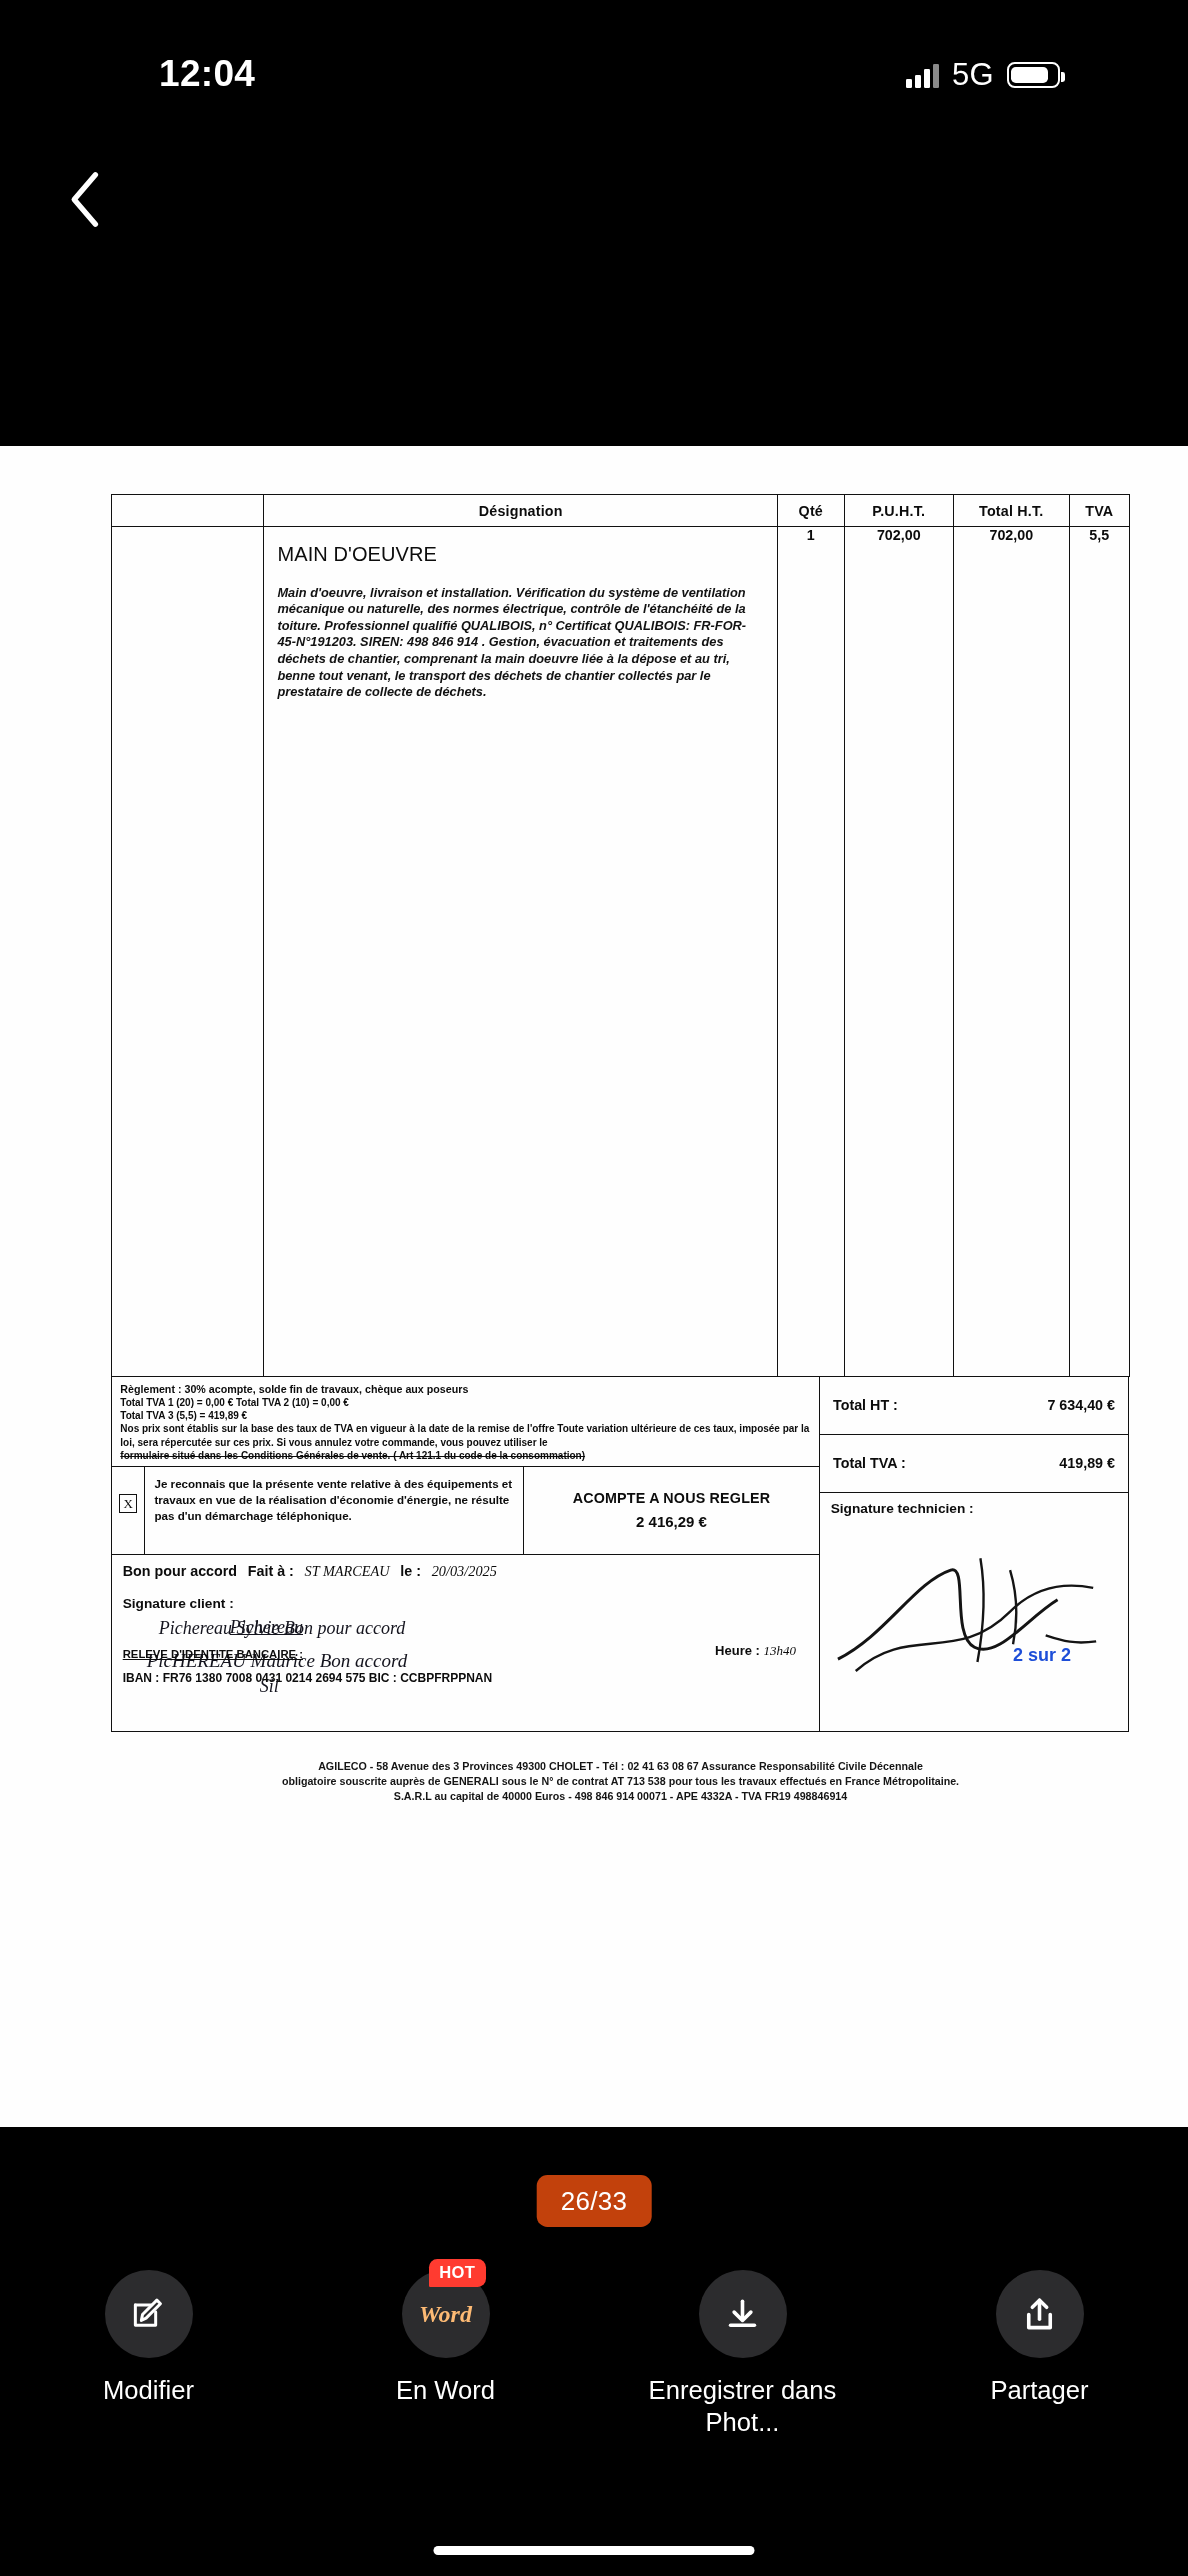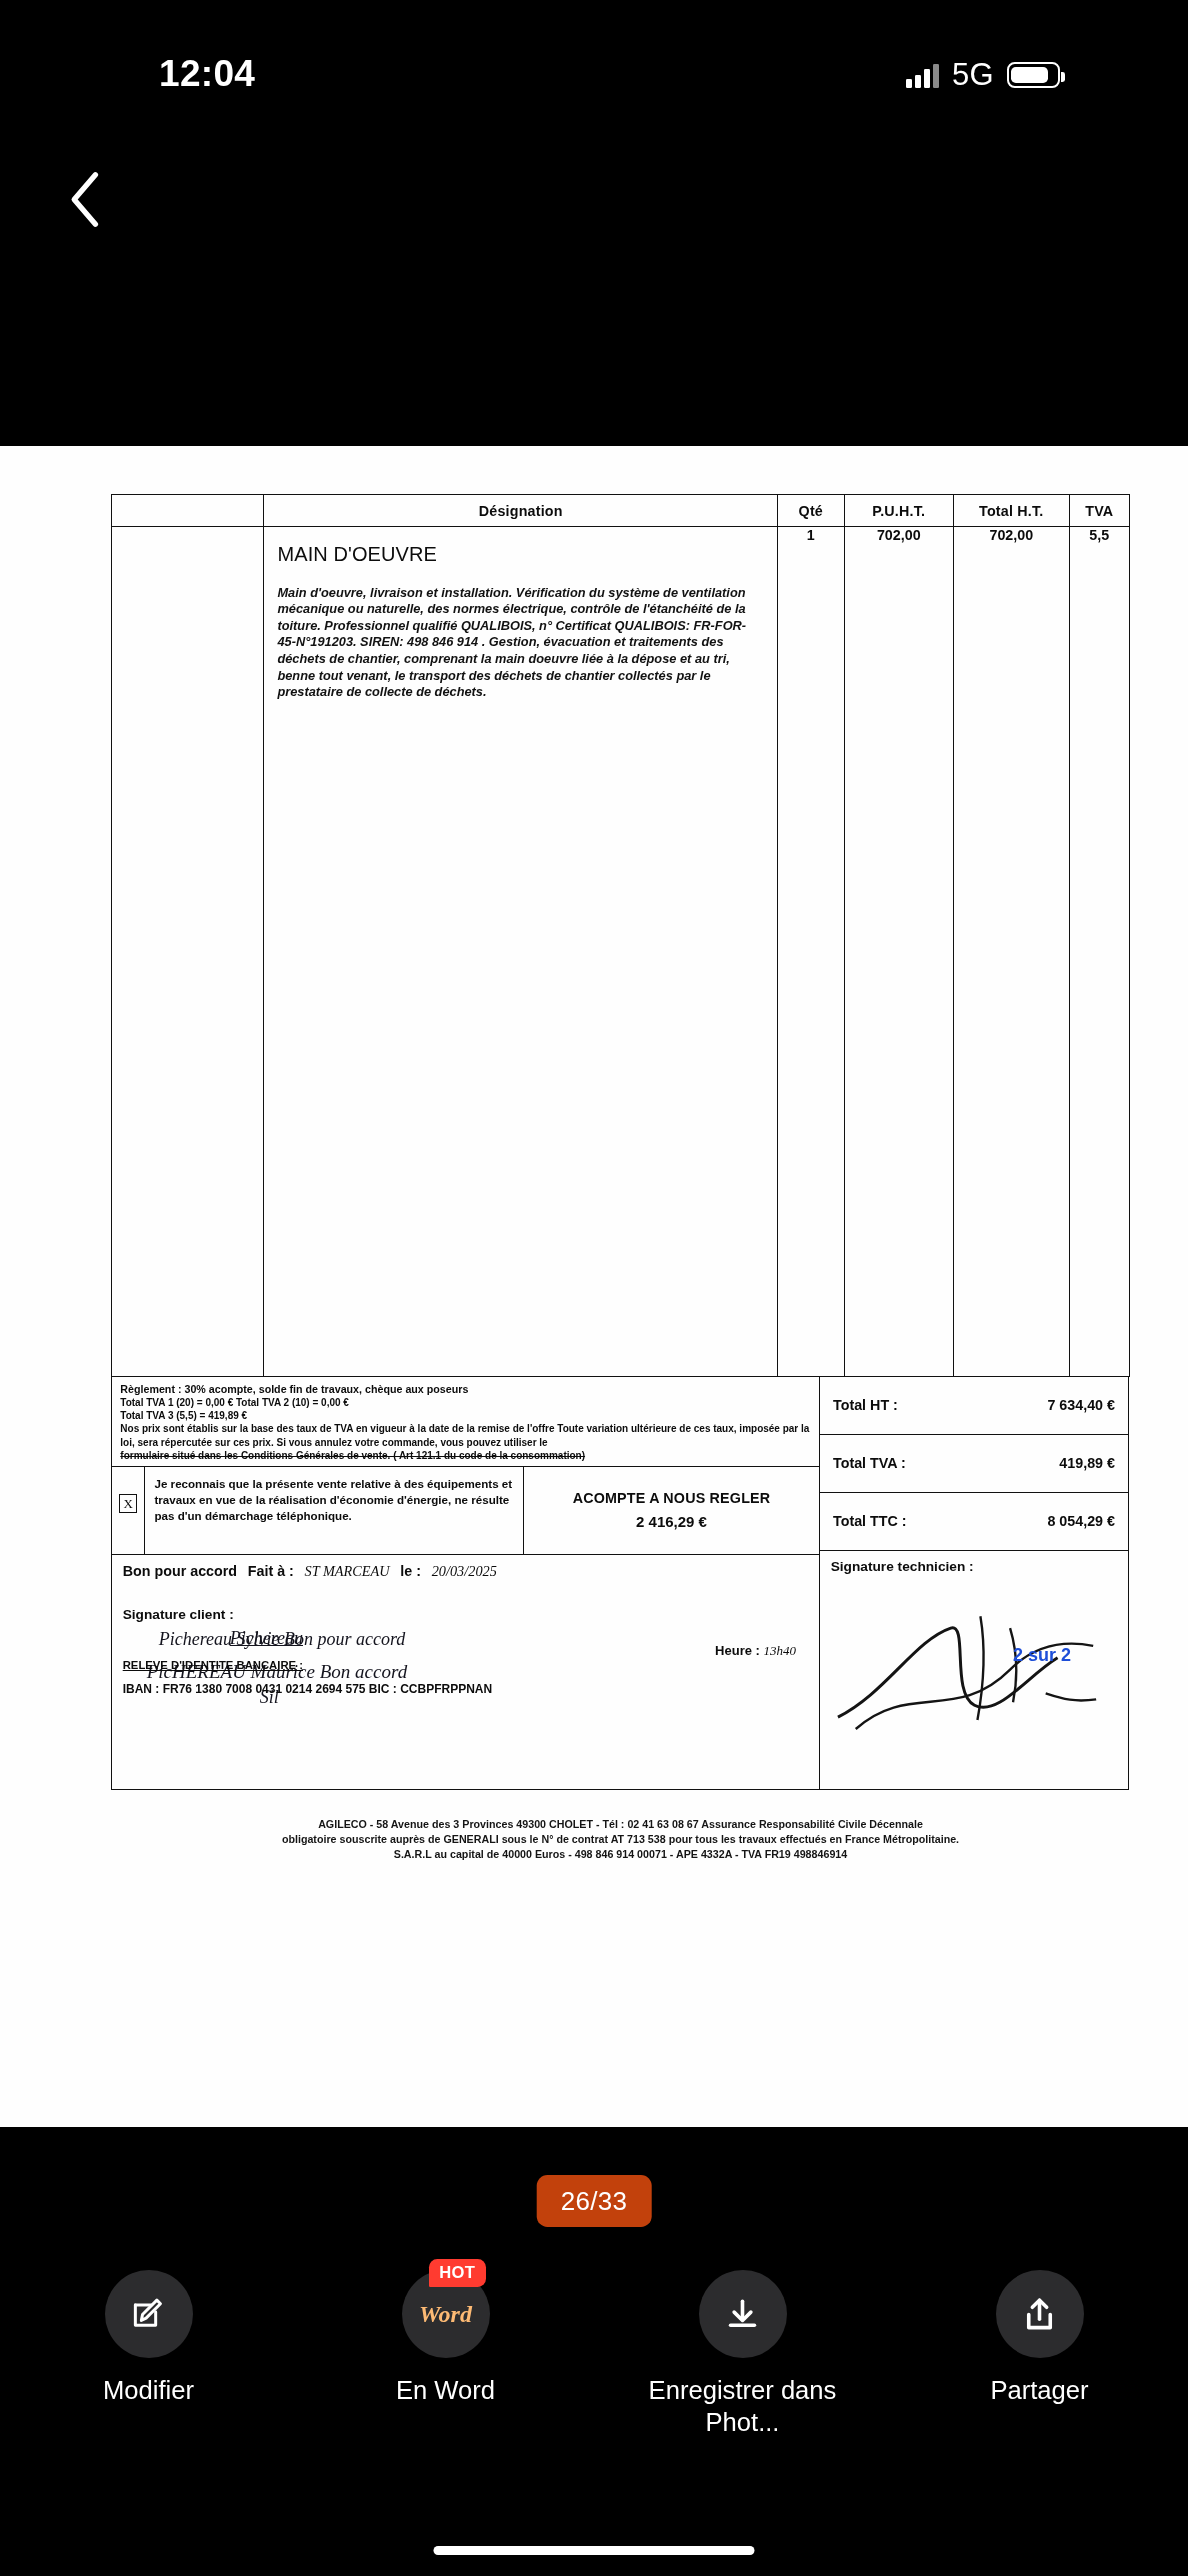--- a/index.html
+++ b/index.html
@@ -228,21 +228,21 @@
   .acompte-label { font-size: 14.3px; font-weight: 700; letter-spacing: 0.2px; }
   .acompte-val { font-size: 15px; font-weight: 700; }
   .sig-left {
     width: 708px;
     position: relative;
     padding: 8.3px 0 0 10.7px;
   }
   .bon-line { font-size: 14.3px; font-weight: 700; display: flex; align-items: baseline; gap: 10.7px; text-align: center; }
   .hand { font-family: "Liberation Serif", serif; font-style: italic; font-weight: 400; }
   .hand-blue { color: #14141e; }
-  .sig-client { margin-top: 27px; font-size: 13.7px; font-weight: 700; }
+  .sig-client { margin-top: 16px; font-size: 13.7px; font-weight: 700; }
   .heure { position: absolute; right: 24px; top: 88px; font-size: 13px; font-weight: 700; }
   .releve {
     position: absolute;
     left: 10.7px; bottom: 37px;
     font-size: 11.3px;
     font-weight: 700;
     text-decoration: underline;
   }
   .iban {
     position: absolute;
@@ -478,24 +478,20 @@
 
           <div class="lower-right">
             <div class="totals-row">
               <span>Total HT :</span>
               <span>7 634,40 €</span>
             </div>
             <div class="totals-row">
               <span>Total TVA :</span>
               <span>419,89 €</span>
             </div>
-            <div class="totals-row ttc">
-              <span>Total TTC :</span>
-              <span>8 054,29 €</span>
-            </div>
             <div class="sig-tech">
               <span>Signature technicien :</span>
               <svg class="scribble" style="left:12px;top:53px;" width="279" height="155" viewBox="0 0 470 260">
                 <path d="M10,190 C90,150 140,60 200,40 C230,30 200,150 240,170 C280,190 330,120 380,90" fill="none" stroke="#141414" stroke-width="5"></path>
                 <path d="M40,210 C130,130 210,200 300,110 C340,70 390,60 440,70" fill="none" stroke="#141414" stroke-width="4"></path>
                 <path d="M250,20 C260,80 255,140 245,195" fill="none" stroke="#141414" stroke-width="4"></path>
                 <path d="M300,40 C315,90 312,130 305,165" fill="none" stroke="#141414" stroke-width="4"></path>
                 <path d="M360,150 C390,160 410,165 445,160" fill="none" stroke="#141414" stroke-width="4"></path>
               </svg>
             </div>

